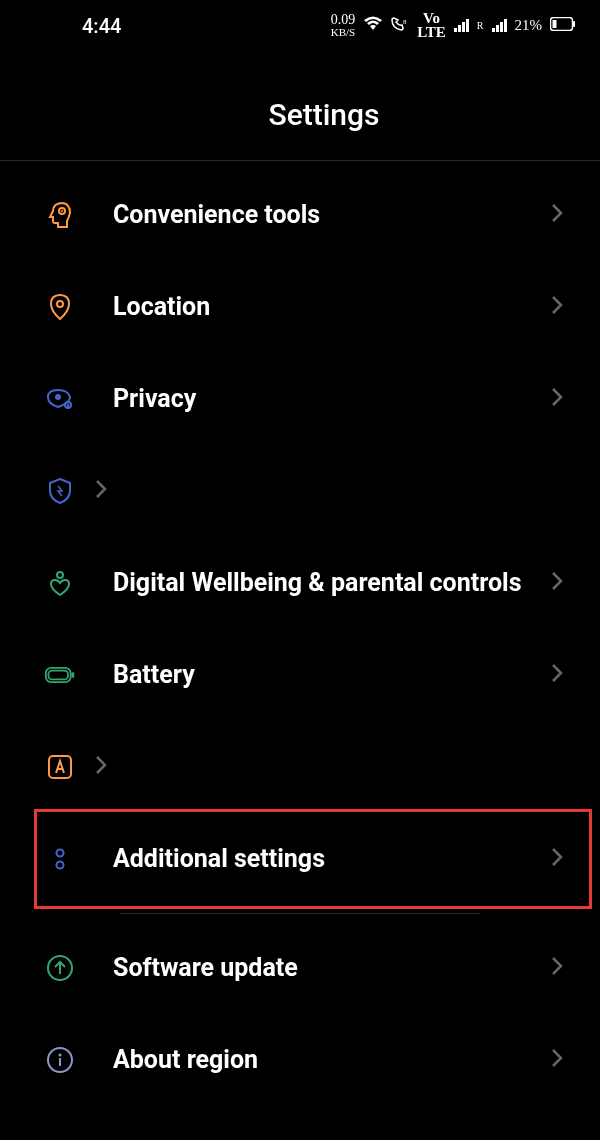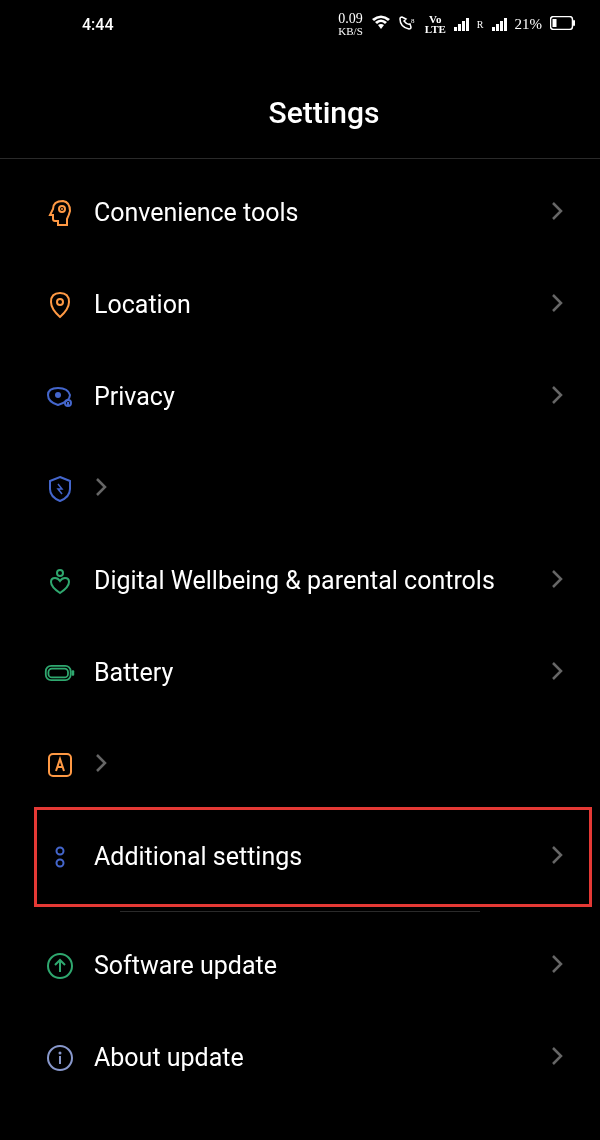--- a/index.html
+++ b/index.html
@@ -11,21 +11,21 @@
   font-family: -apple-system, BlinkMacSystemFont, "Segoe UI", Roboto, sans-serif;
   overflow: hidden;
 }
 .status-bar {
   display: flex;
   align-items: center;
   padding: 12px 24px 8px;
   font-size: 18px;
   font-weight: 500;
 }
-.status-time { font-size: 16px; margin-left: 58px; }
+.status-time { font-size: 20px; margin-left: 58px; }
 .status-right {
   margin-left: auto;
   display: flex;
   align-items: center;
   gap: 8px;
   font-size: 13px;
   font-family: Liberation Serif, serif;
 }
 .status-kbs { font-size: 11px; line-height: 1; text-align: center; }
 .status-kbs div:first-child { font-size: 14px; font-weight: 500; }
@@ -47,23 +47,23 @@
 .settings-item .icon {
   width: 36px;
   height: 36px;
   display: flex;
   align-items: center;
   justify-content: center;
   flex-shrink: 0;
 }
 .settings-item .label {
   flex: 1;
-  margin-left: 16px;
+  margin-left: 35px;
   font-size: 25px;
-  font-weight: 400;
+  font-weight: 700;
   line-height: 1.3;
 }
 .chevron { flex-shrink: 0; margin-left: 16px; }
 .divider { height: 1px; background: #2a2a2a; margin: 8px 120px 8px 120px; }
 .highlight-box {
   position: absolute;
   inset: -4px 8px -4px 34px;
   border: 3px solid #e53935;
   pointer-events: none;
 }
@@ -83,21 +83,21 @@
       <svg width="20" height="16" viewBox="0 0 20 16">
           <path d="M10 14 L7 10 Q10 8 13 10 Z M4 7 Q10 2 16 7 L14 9 Q10 5 6 9 Z M1 4 Q10 -3 19 4 L17 6 Q10 0 3 6 Z" fill="#fff"></path>
         </svg>
     </span>
     <span>
       <svg width="18" height="16" viewBox="0 0 18 16">
           <path d="M3 2 Q1 2 1 4 Q1 12 10 14 Q12 14 12 12 L11 9 Q8 10 5 6 L7 4 Z" fill="none" stroke="#fff" stroke-width="1.5"></path>
           <text x="12" y="8" font-size="7" fill="#fff">8</text>
         </svg>
     </span>
-    <span style="font-size:11px;line-height:0.9;text-align:center;font-weight:600">Vo<br>LTE</span>
+    <span style="font-size:15px;line-height:0.9;text-align:center;font-weight:600">Vo<br>LTE</span>
     <span class="signal-bars">
       <span style="height:4px"></span>
         <span style="height:7px"></span>
         <span style="height:10px"></span>
         <span style="height:13px"></span>
     </span>
     <span style="font-size:10px">R</span>
     <span class="signal-bars">
       <span style="height:4px"></span>
         <span style="height:7px"></span>
@@ -244,19 +244,19 @@
   </div>
 
   <div class="settings-item">
     <span class="icon">
         <svg viewBox="0 0 32 32">
           <circle cx="16" cy="16" r="12" fill="none" stroke="#8898cc" stroke-width="2"></circle>
           <circle cx="16" cy="11" r="1.5" fill="#8898cc"></circle>
           <rect x="15" y="14" width="2" height="8" fill="#8898cc"></rect>
         </svg>
       </span>
-    <span class="label">About update</span>
+    <span class="label">About region</span>
     <span class="chevron"><svg width="14" height="22" viewBox="0 0 14 22">
           <path d="M3 3 L11 11 L3 19" fill="none" stroke="#666" stroke-width="2.5"></path>
         </svg></span>
   </div>
 
 </div>
 
 </body></html>

